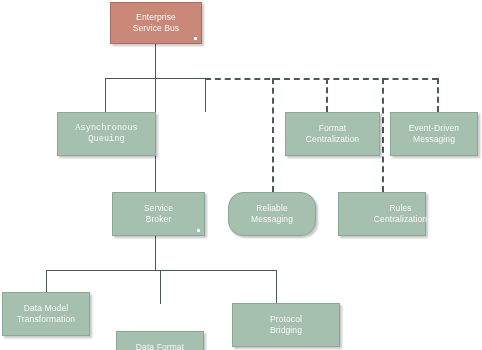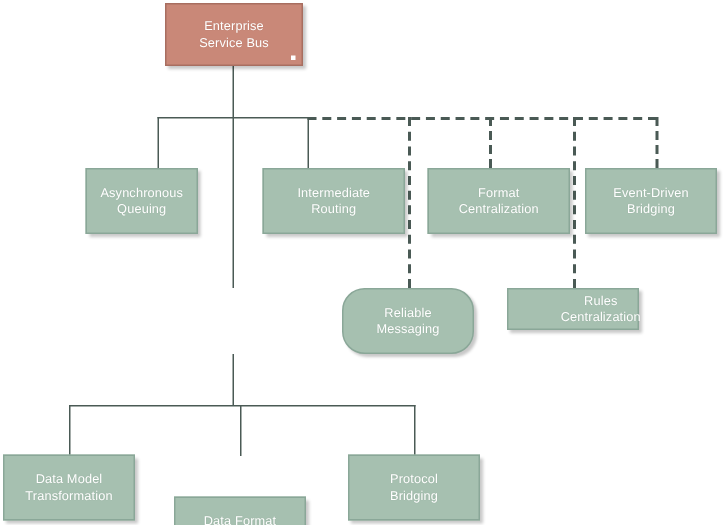--- a/index.html
+++ b/index.html
@@ -93,49 +93,50 @@
     <div class="ln v-solid" style="left: 155px; top: 236px; height: 34px;"></div>
     <div class="ln h-solid" style="left: 46px; top: 270px; width: 231px;"></div>
     <div class="ln v-solid" style="left: 46px; top: 270px; height: 34px;"></div>
     <div class="ln v-solid" style="left: 160px; top: 270px; height: 34px;"></div>
     <div class="ln v-solid" style="left: 276px; top: 270px; height: 34px;"></div>
     <div class="node salmon" style="left: 110px; top: 2px; width: 92px; height: 42px;">
       <span class="lbl">Enterprise
 Service Bus</span>
       <span class="dot"></span>
     </div>
-    <div class="node green" style="left: 57px; top: 112px; width: 75px; height: 44px;">
+    <div class="node green" style="left: 57px; top: 112px; width: 99px; height: 44px; font-family: Liberation Mono, monospace;">
       <span class="lbl">Asynchronous
 Queuing</span>
-    </div>
-    <div class="node green" style="left: 175px; top: 112px; width: 95px; height: 44px;">
-      <span class="lbl">Intermediate
-Routing</span>
     </div>
     <div class="node green" style="left: 285px; top: 112px; width: 95px; height: 44px;">
       <span class="lbl">Format
 Centralization</span>
     </div>
     <div class="node green" style="left: 390px; top: 112px; width: 88px; height: 44px;">
       <span class="lbl">Event-Driven
-Bridging</span>
+Messaging</span>
+    </div>
+    <div class="node green" style="left: 112px; top: 192px; width: 93px; height: 44px;">
+      <span class="lbl">Service
+Broker</span>
+      <span class="dot"></span>
     </div>
     <div class="node green" style="left: 228px; top: 192px; width: 88px; height: 44px; border-radius: 15px;">
       <span class="lbl">Reliable
 Messaging</span>
     </div>
-    <div class="node green" style="left: 338px; top: 192px; width: 88px; height: 28px; padding-left: 37px;">
+    <div class="node green" style="left: 338px; top: 192px; width: 88px; height: 44px; padding-left: 37px;">
       <span class="lbl">Rules
 Centralization</span>
     </div>
-    <div class="node green" style="left: 2px; top: 303px; width: 88px; height: 44px;">
+    <div class="node green" style="left: 2px; top: 292px; width: 88px; height: 44px;">
       <span class="lbl">Data Model
 Transformation</span>
     </div>
     <div class="node green" style="left: 116px; top: 303px; width: 88px; height: 44px; margin-top: 28px;">
       <span class="lbl">Data Format
 Transformation</span>
     </div>
-    <div class="node green" style="left: 232px; top: 303px; width: 88px; height: 44px;">
+    <div class="node green" style="left: 232px; top: 303px; width: 108px; height: 44px;">
       <span class="lbl">Protocol
 Bridging</span>
     </div>
   </div>
 
 </body></html>

